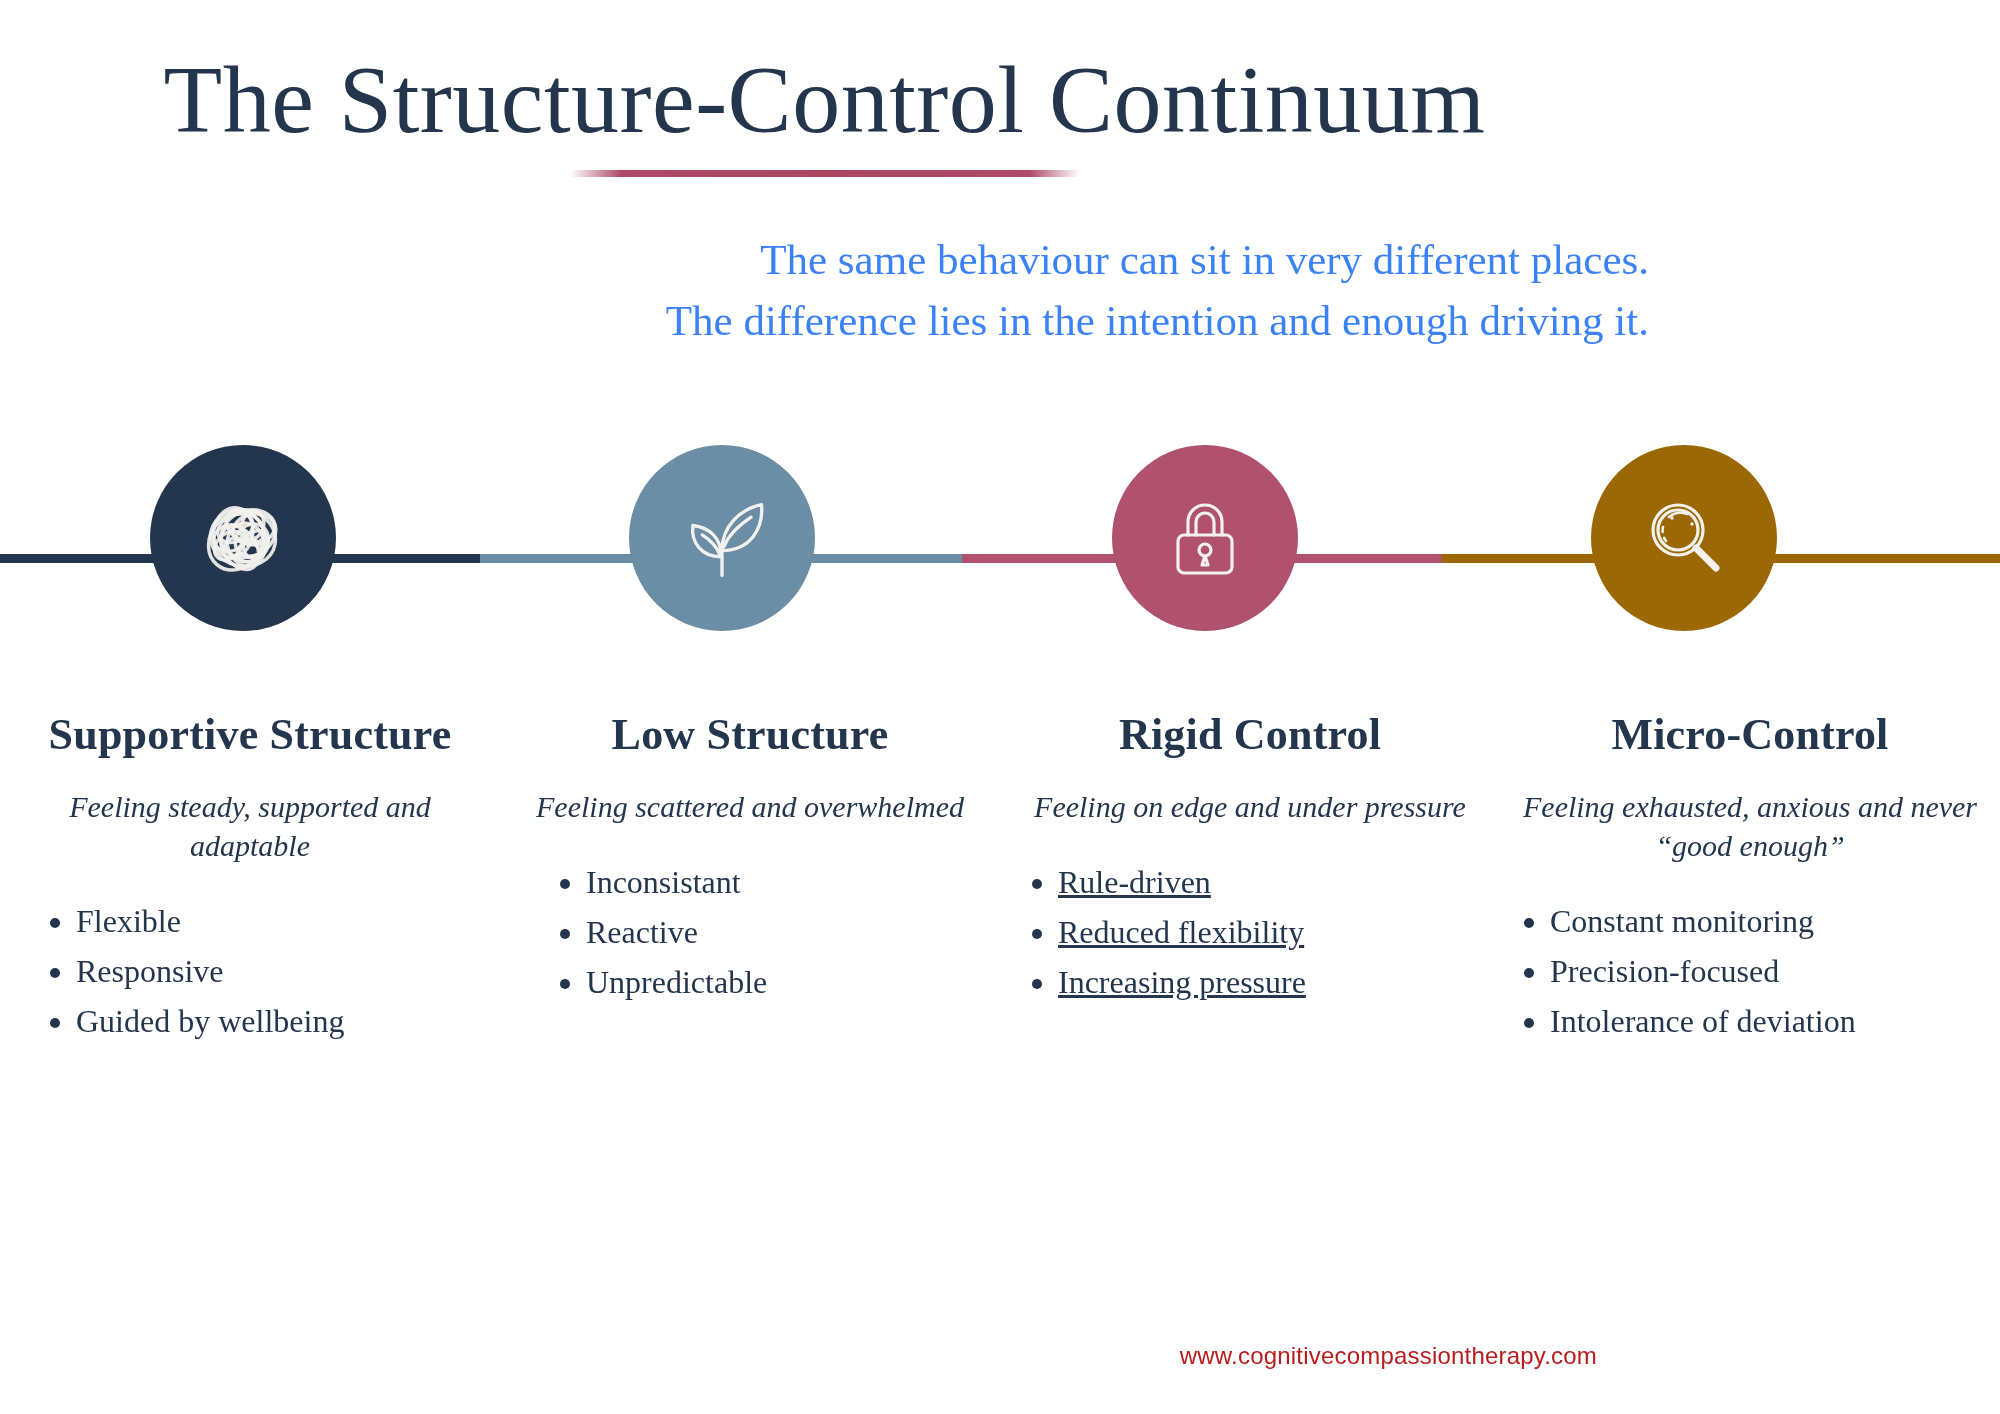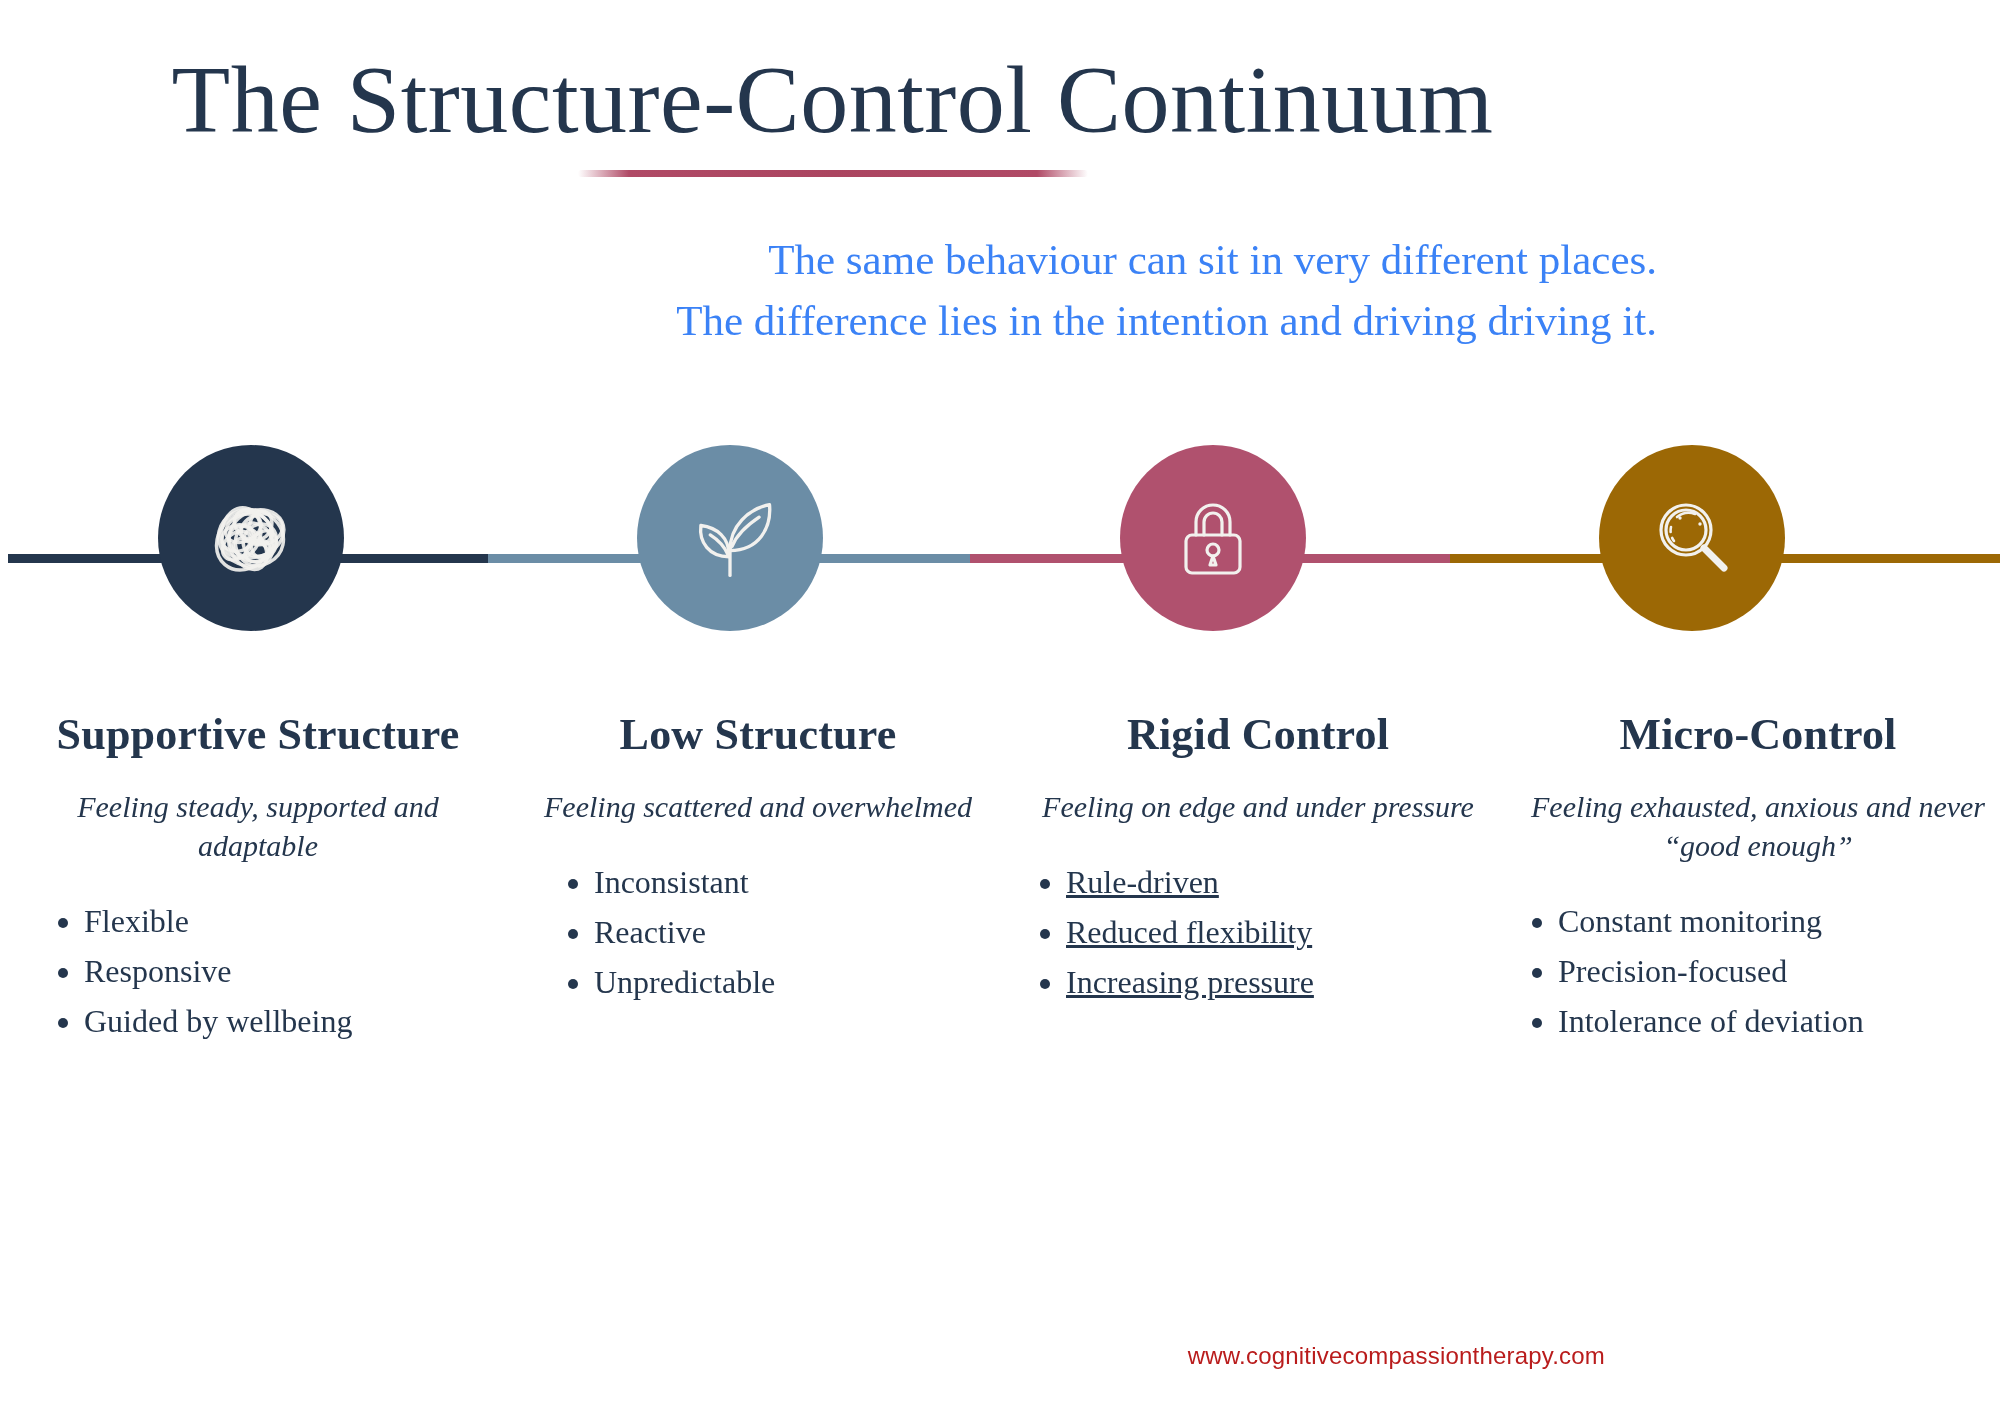--- a/index.html
+++ b/index.html
@@ -3,21 +3,21 @@
 <meta charset="utf-8">
 <style>
   * { margin:0; padding:0; box-sizing:border-box; }
   html, body {
     width:2000px; height:1414px;
     background:#ffffff;
     font-family:"Liberation Serif", serif;
     color:#24364d;
     overflow:hidden;
   }
-  .page { position:relative; width:1649px; height:1414px;margin-left:8px; }
+  .page { position:relative; width:1649px; height:1414px; }
 
   
   .title {
     text-align:center;
     font-size:96px;
     font-weight:400;
     letter-spacing:0.5px;
     color:#24364d;
     padding-top:46px;
     line-height:1.12;
@@ -123,21 +123,21 @@
 <div class="page">
 
   <h1 class="title">The Structure-Control Continuum</h1>
 
   <div class="divider-wrap">
     <div class="divider"></div>
   </div>
 
   <div class="subtitle">
     <div>The same behaviour can sit in very different places.</div>
-    <div><span>The difference lies in the </span><b>intention</b><span> and </span><b>driving</b><span> driving it.</span></div>
+    <div><span>The difference lies in the </span><b>intention</b><span> and </span><b>enough</b><span> driving it.</span></div>
   </div>
 
   <div class="continuum">
     <div class="track" id="track">
         <div class="seg" style="width: 480px; background: rgb(36, 54, 77);"></div>
         <div class="seg" style="width: 482px; background: rgb(107, 141, 166);"></div>
         <div class="seg" style="width: 480px; background: rgb(176, 81, 110);"></div>
         <div class="seg" style="width: 558px; background: rgb(156, 104, 5);"></div>
       </div>
     <div class="nodes" id="nodes">

